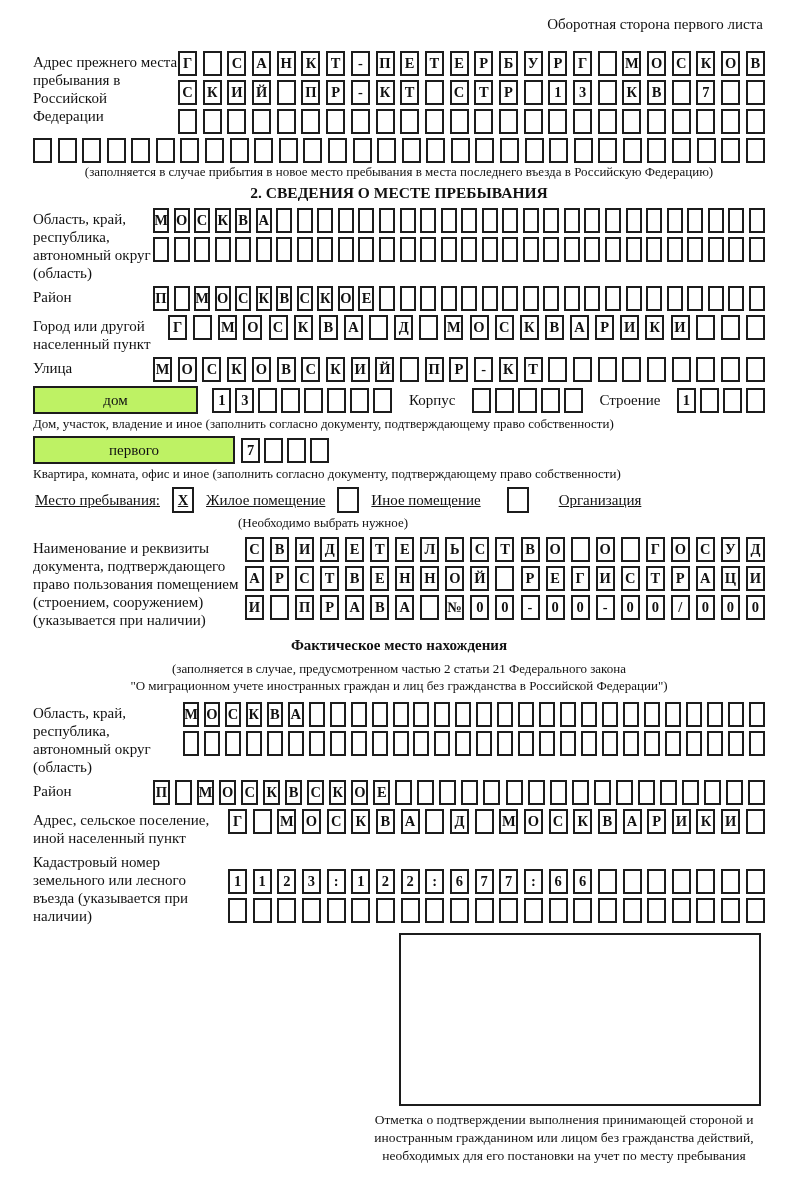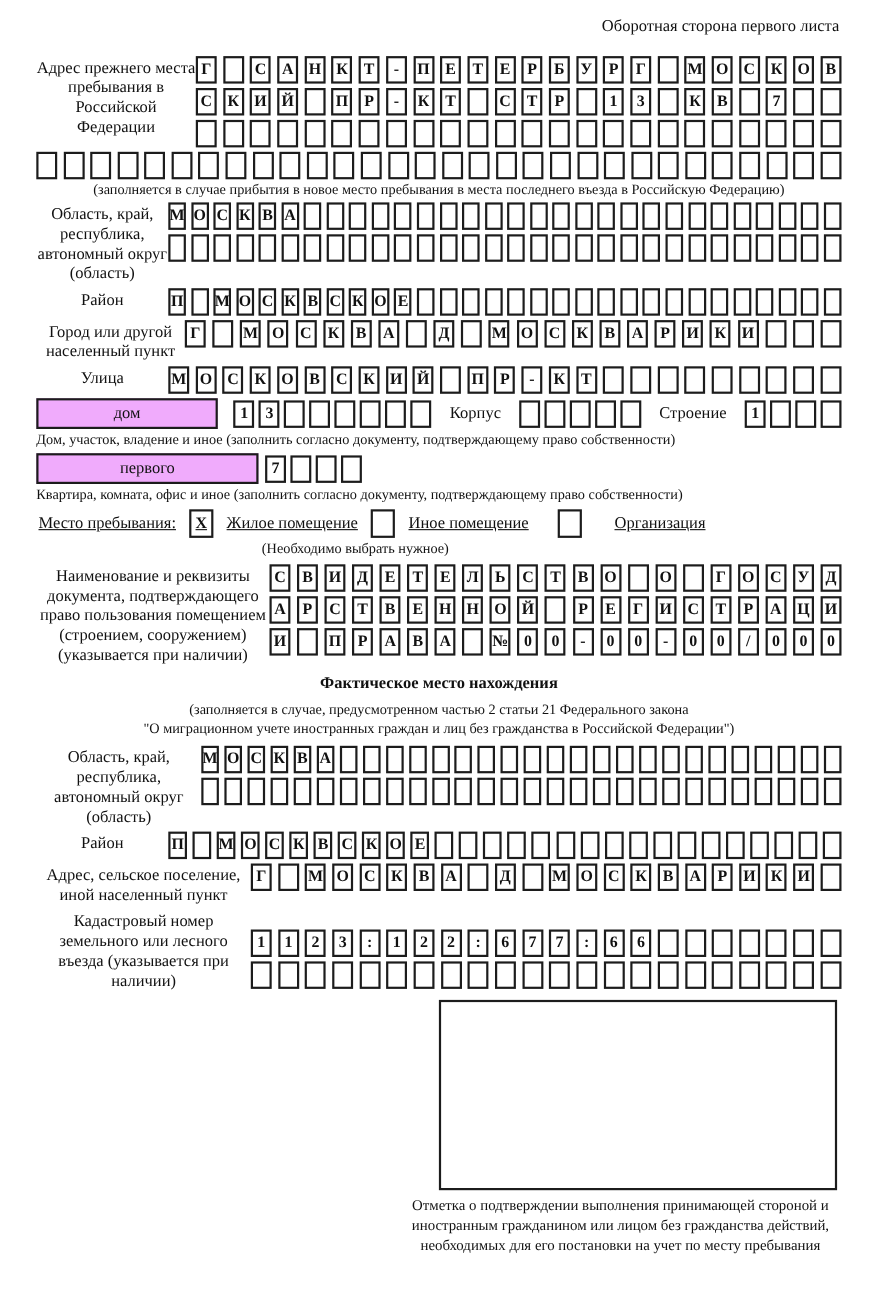--- a/index.html
+++ b/index.html
@@ -7,21 +7,21 @@
   body {
     width:800px; height:1180px;
     font-family:"Liberation Serif","DejaVu Serif",serif;
     color:#111; overflow:hidden;
   }
   .page { width:800px; height:1180px; padding:16px 35px 10px 33px; }
 
   .top-note { text-align:right; font-size:15px; margin-bottom:18px; padding-right:2px; }
 
   .block { display:flex; align-items:flex-start; margin-bottom:4px; }
-  .lbl { font-size:15px; line-height:18px; padding-top:2px;text-align:center; }
+  .lbl { font-size:15px; line-height:18px; padding-top:2px; }
   .lbl-145 { width:145px; min-width:145px; }
   .lbl-120 { width:120px; min-width:120px; }
   .lbl-135 { width:135px; min-width:135px; }
   .lbl-150 { width:150px; min-width:150px; }
   .lbl-195 { width:195px; min-width:195px; }
   .lbl-212 { width:212px; min-width:212px; }
 
   .rows { flex:1; display:flex; flex-direction:column; gap:4px; }
   .cells { display:flex; flex:1; justify-content:space-between; }
   .cells-solo { display:flex; justify-content:space-between; width:100%; }
@@ -34,21 +34,21 @@
   .n17 .cell { width:17px; }
   .cellgroup { display:flex; gap:4px; }
 
   .caption { font-size:13px; line-height:16px; margin:1px 0 4px 0; }
   .caption-center { text-align:center; }
   .h2 { text-align:center; font-weight:bold; font-size:15.5px; margin:4px 0 6px 0; }
   .h3 { text-align:center; font-weight:bold; font-size:15px; margin:8px 0 6px 0; }
 
   .wide-box {
     border:2px solid #1c1c1c; height:28px; display:flex;
-    align-items:center; justify-content:center; font-size:15px; flex:none; background:#f0abfc;
+    align-items:center; justify-content:center; font-size:15px; flex:none; background:#bef264;
   }
   .dom-row { display:flex; align-items:center; justify-content:space-between; margin:4px 0 2px 0; }
   .inline-lbl { font-size:15px; white-space:nowrap; padding:0 2px; }
   .kv-row { display:flex; align-items:center; gap:6px; margin:3px 0 2px 0; }
 
   .mesto-row { display:flex; align-items:center; gap:10px; margin:5px 0 2px 0;text-decoration:underline; }
   .mesto-row .cell { width:22px; height:26px; }
   .mesto-note { font-size:13px; margin:0 0 6px 205px; }
 
   .fact-cap { text-align:center; font-size:13px; line-height:17px; }
@@ -175,20 +175,21 @@
       <div class="cell"></div>
       <div class="cell"></div>
       <div class="cell"></div>
       <div class="cell"></div>
       <div class="cell"></div>
       <div class="cell"></div>
       <div class="cell"></div>
     </div>
   <div class="caption caption-center">(заполняется в случае прибытия в новое место пребывания в места последнего въезда в Российскую Федерацию)</div>
 
+  <div class="h2">2. СВЕДЕНИЯ О МЕСТЕ ПРЕБЫВАНИЯ</div>
 
   <div class="block">
     <div class="lbl lbl-120">Область, край, республика, автономный округ (область)</div>
     <div class="rows">
       <div class="cells narrow">
           <div class="cell">М</div>
           <div class="cell">О</div>
           <div class="cell">С</div>
           <div class="cell">К</div>
           <div class="cell">В</div>

